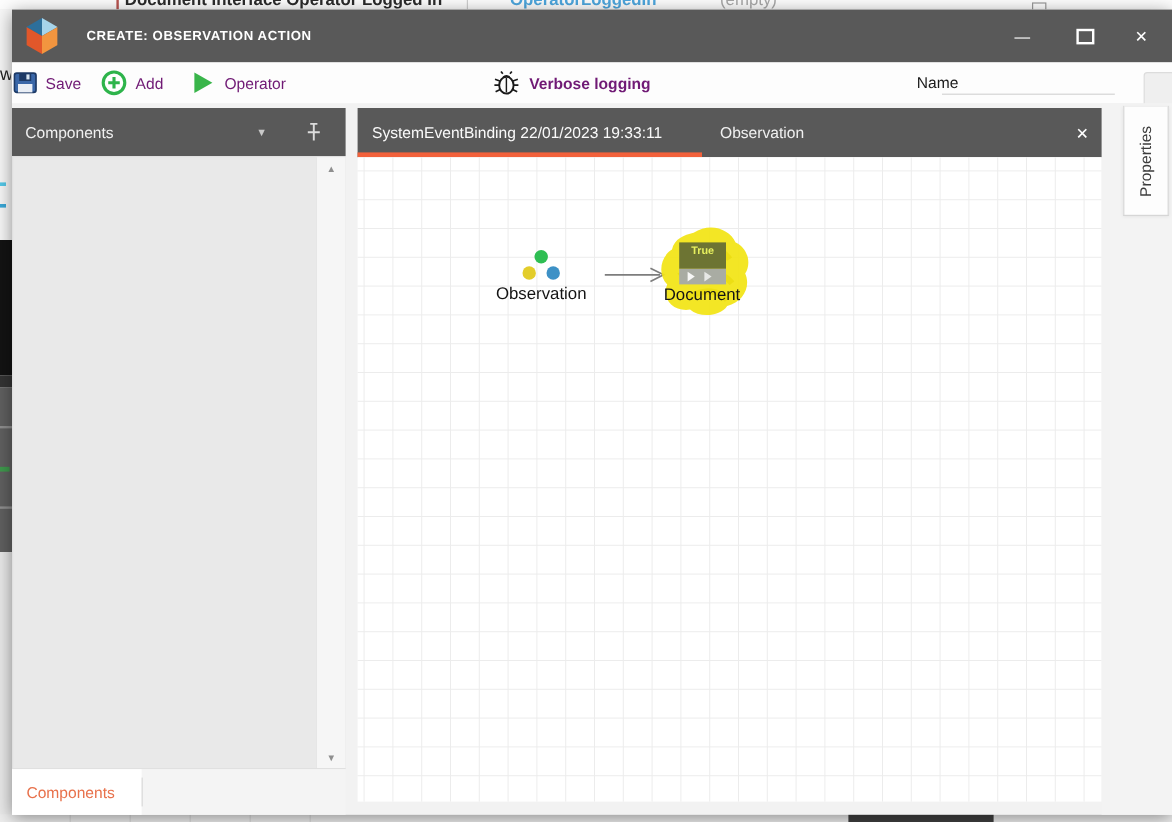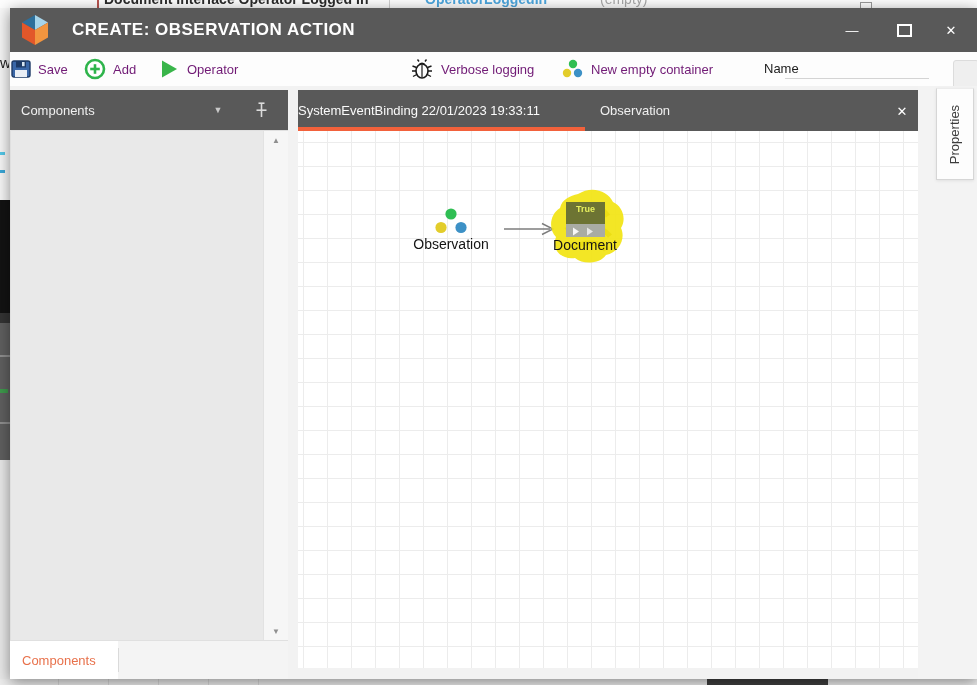--- a/index.html
+++ b/index.html
@@ -15,21 +15,21 @@
   .bg-block{left:0;width:10px;}
   .bg-bottom{left:0;top:679px;width:977px;height:6px;background:#ededed;}
   .bg-bline{position:absolute;top:0;width:1px;height:6px;background:#d9d9d9;}
   .bg-darkbar{left:707px;top:678px;width:121px;height:7px;background:#3f3f3f;}
   .bg-w{left:0;top:54px;width:9px;height:20px;overflow:hidden;font-size:15px;color:#222;}
 
   
   .window{left:10px;top:8px;width:967px;height:671px;background:#f2f2f2;box-shadow:0 3px 14px rgba(0,0,0,.45);}
 
   .titlebar{left:10px;top:8px;width:967px;height:44px;background:#595959;}
-  .title-text{left:72px;top:8px;height:44px;line-height:44px;color:#ffffff;font-size:17px;font-weight:bold;letter-spacing:.5px;}
+  .title-text{left:72px;top:8px;height:44px;line-height:44px;color:#ffffff;font-size:11px;font-weight:bold;letter-spacing:.5px;}
   .win-btn{top:8px;height:44px;display:flex;align-items:center;justify-content:center;color:#fff;font-size:13px;cursor:pointer;}
   .max-glyph{width:11px;height:9px;border:2px solid #fff;display:block;}
 
   .toolbar{left:10px;top:52px;width:967px;height:34px;background:#fdfdfd;}
   .tb-item{top:52px;height:34px;display:flex;align-items:center;gap:7px;cursor:pointer;}
   .tb-label{font-size:13px;color:#701a75;white-space:nowrap;}
   .name-label{top:52px;height:34px;line-height:34px;font-size:13px;color:#1b1b1b;}
   .name-input{left:785px;top:58px;width:140px;height:20px;border:none;border-bottom:1px solid #d4d4d4;background:transparent;font-size:13px;font-family:"Liberation Sans",sans-serif;outline:none;padding:0 2px;}
   .tb-cutoff{left:953px;top:60px;width:24px;height:28px;background:#efefef;border:1px solid #dcdcdc;border-radius:3px;}
 
@@ -43,21 +43,21 @@
   .scroll-arrow{width:24px;height:14px;display:flex;align-items:center;justify-content:center;font-size:8px;color:#8f8f8f;cursor:pointer;}
   .lp-tabs{left:10px;top:641px;width:278px;height:38px;background:#f4f4f4;}
   .lp-tab-active{left:10px;top:641px;width:108px;height:38px;background:#ffffff;display:flex;align-items:center;cursor:pointer;}
   .lp-tab-active span{padding-left:12px;font-size:13px;color:#e8714b;}
   .lp-tab-sep{left:118px;top:648px;width:1px;height:24px;background:#dadada;}
   .lp-tab{left:119px;top:641px;width:120px;height:38px;display:flex;align-items:center;cursor:pointer;}
   .lp-tab span{padding-left:14px;font-size:13px;color:#e8714b;}
 
   
   .ed-tabbar{left:298px;top:90px;width:627px;height:41px;background:#595959;}
-  .ed-tab1{left:298px;top:90px;width:287px;height:41px;line-height:41px;box-sizing:border-box;color:#fafafa;font-size:13px;white-space:nowrap;cursor:pointer;}
+  .ed-tab1{left:298px;top:90px;width:287px;height:41px;line-height:41px;padding-left:12px;box-sizing:border-box;color:#fafafa;font-size:13px;white-space:nowrap;cursor:pointer;}
   .ed-underline{left:298px;top:127px;width:287px;height:4px;background:#f2613b;}
   .ed-tab2{left:588px;top:90px;width:110px;height:41px;line-height:41px;padding-left:12px;box-sizing:border-box;color:#f0f0f0;font-size:13px;cursor:pointer;}
   .ed-close{left:891px;top:100px;width:22px;height:22px;display:flex;align-items:center;justify-content:center;color:#fff;font-size:13px;cursor:pointer;}
 
   .canvas{left:298px;top:131px;width:620px;height:537px;background:#ffffff;
     background-image:linear-gradient(to right,#ececec 1px,transparent 1px),linear-gradient(to bottom,#ececec 1px,transparent 1px);
     background-size:24px 24px;background-position:5px 11px;}
 
   .node-label{font-size:14px;color:#141414;text-align:center;white-space:nowrap;}
   .obs-label{left:400px;top:236px;width:102px;}
@@ -151,40 +151,32 @@
   </div>
 
   <div class="abs tb-item" style="left:158px;">
     <svg width="22" height="22" viewBox="0 0 22 22">
       <polygon points="4,2.5 19,11 4,19.5" fill="#39b54a"></polygon>
     </svg>
     <span class="tb-label">Operator</span>
   </div>
 
 
-  <div class="abs tb-item" style="left:410px;">
+  <div class="abs tb-item" style="left:410px;font-weight:bold;">
     <svg width="24" height="24" viewBox="0 0 24 24">
       <ellipse cx="12" cy="14" rx="6" ry="7" fill="none" stroke="#1a1a1a" stroke-width="1.6"></ellipse>
       <path d="M9.5 7.5 A3.2 3.2 0 0 1 14.5 7.5" fill="none" stroke="#1a1a1a" stroke-width="1.6"></path>
       <line x1="12" y1="8" x2="12" y2="20" stroke="#1a1a1a" stroke-width="1.2"></line>
       <path d="M9 4.5 L7.5 2.5 M15 4.5 L16.5 2.5" stroke="#1a1a1a" stroke-width="1.4"></path>
       <path d="M6.5 10.5 L2.5 9 M6 14 L2 14 M6.8 17.5 L3 19.5" stroke="#1a1a1a" stroke-width="1.4" fill="none"></path>
       <path d="M17.5 10.5 L21.5 9 M18 14 L22 14 M17.2 17.5 L21 19.5" stroke="#1a1a1a" stroke-width="1.4" fill="none"></path>
     </svg>
     <span class="tb-label">Verbose logging</span>
   </div>
 
-  <div class="abs tb-item" style="left:561px;">
-    <svg width="23" height="20" viewBox="0 0 23 20">
-      <circle cx="12" cy="5" r="4.2" fill="#2fbe53"></circle>
-      <circle cx="6" cy="14" r="4.2" fill="#e3cd2b"></circle>
-      <circle cx="17" cy="14" r="4.2" fill="#3d91c6"></circle>
-    </svg>
-    <span class="tb-label">New empty container</span>
-  </div>
 
   <div class="abs name-label" style="left:764px;">Name</div>
   <input class="abs name-input" value="" style="">
   <div class="abs tb-cutoff"></div>
 
   <div class="abs lp-header">
     <span class="lp-header-title">Components</span>
   </div>
   <div class="abs lp-dd">
       <span>▼</span>

